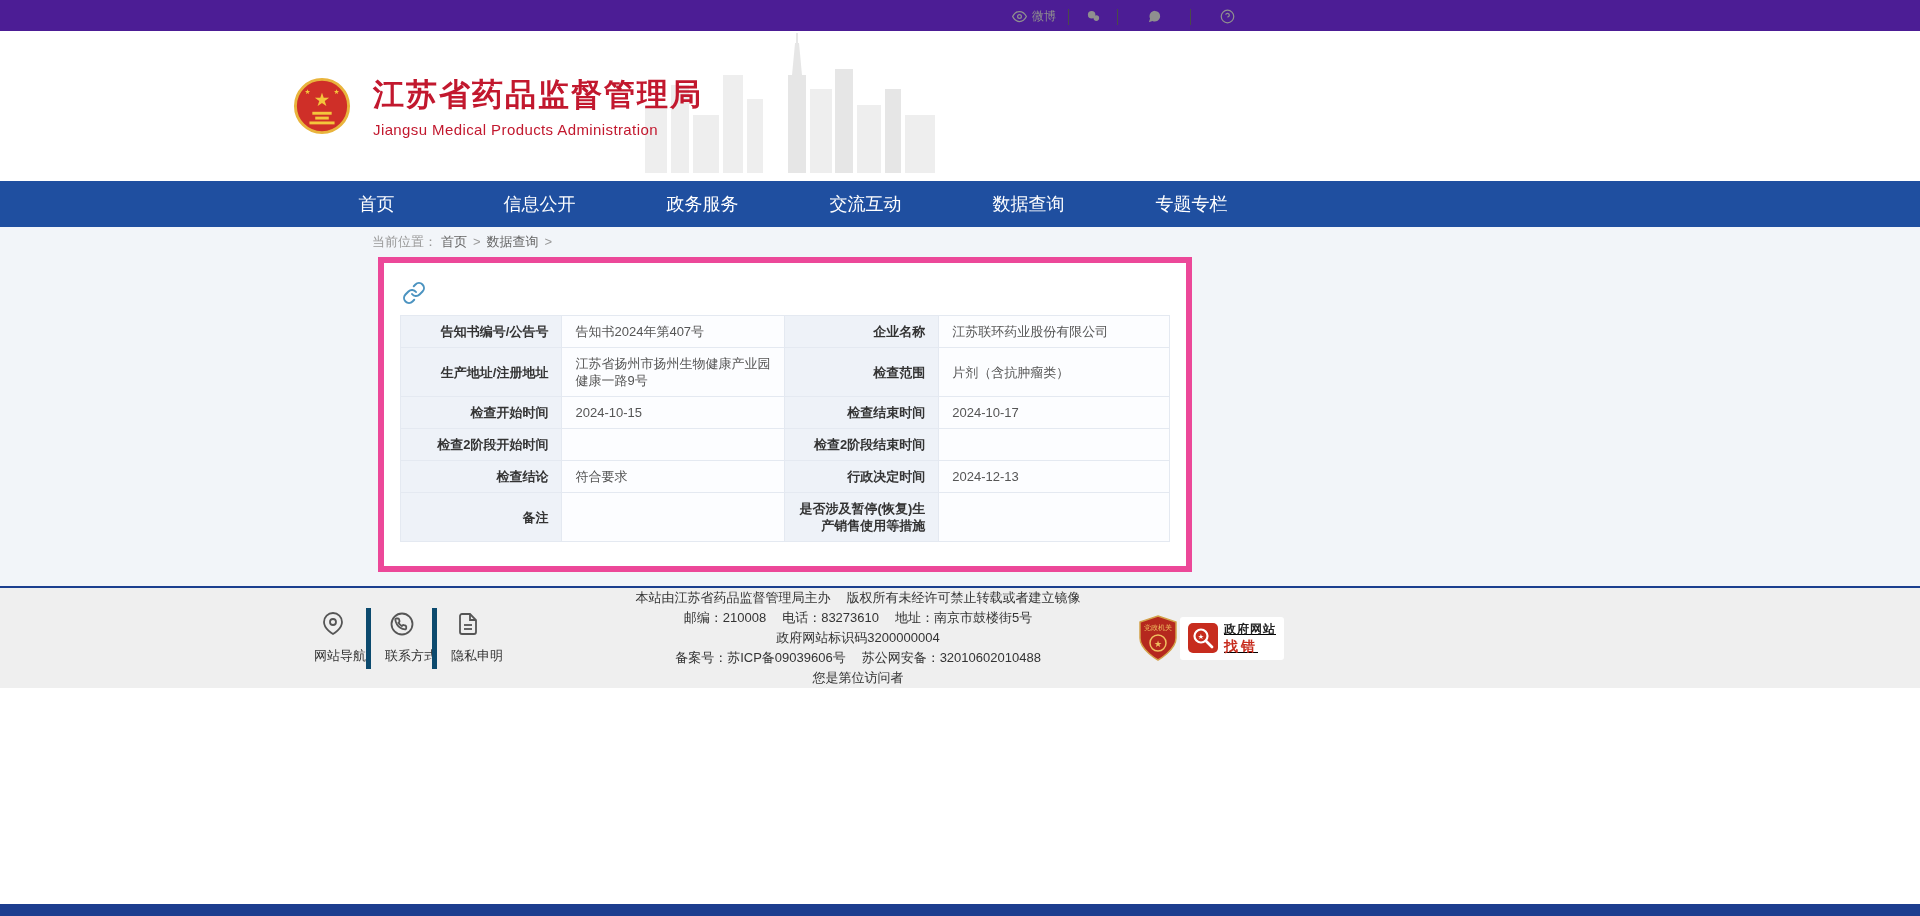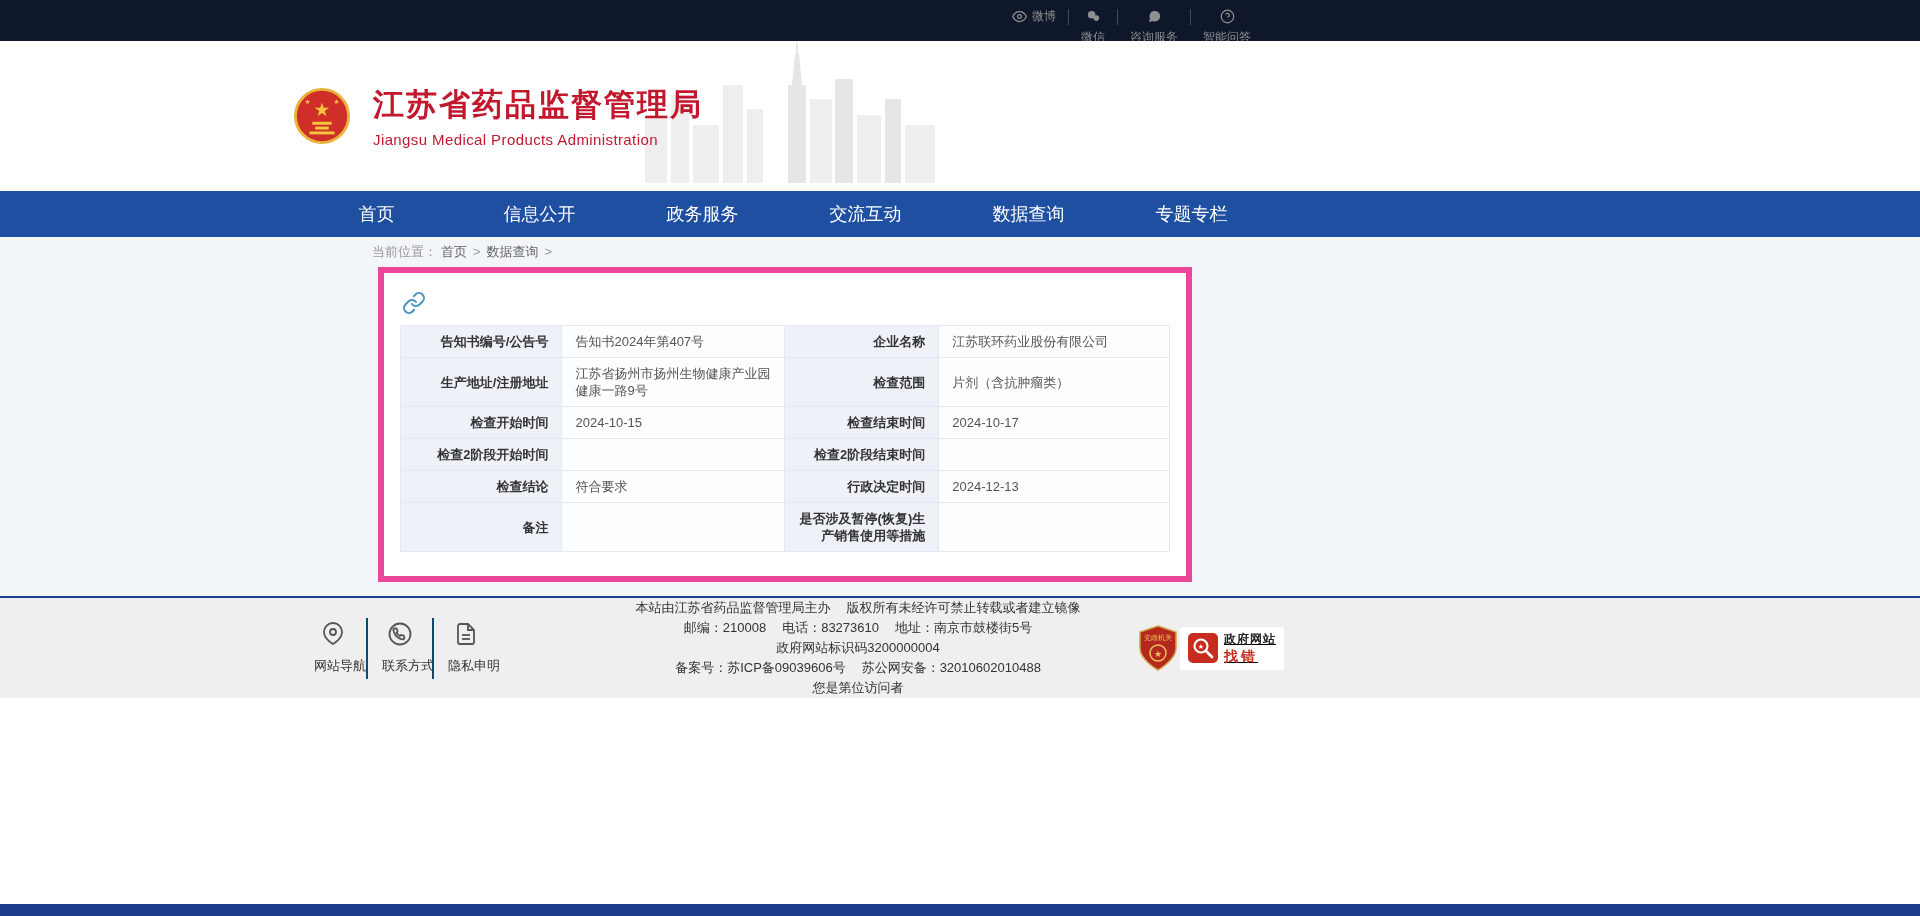--- a/index.html
+++ b/index.html
@@ -6,21 +6,21 @@
   html, body { margin: 0; padding: 0; }
   body {
     width: 1920px; height: 916px;
     display: flex; flex-direction: column;
     font-family: "Liberation Sans", "DejaVu Sans", sans-serif;
     background: #ffffff;
     overflow: hidden;
   }
 
   
-  .topbar { height: 41px; background: #0f172a; position: relative; flex: 0 0 auto; }
+  .topbar { height: 31px; background: #4c1d95; position: relative; flex: 0 0 auto; }
   .topbar-items { position: absolute; right: 657px; top: 0; height: 33px; display: flex; align-items: center; }
   .topbar-item { display: flex; align-items: center; gap: 5px; color: #8f8f8f; font-size: 12px; padding: 0 12px; cursor: pointer; height: 16px; }
   .topbar-item + .topbar-item { border-left: 1px solid #4a4a4a; flex-direction: column; }
   .topbar-item svg { display: block; }
 
   
   .site-header { height: 150px; background: #fff; position: relative; flex: 0 0 auto; }
   .header-inner { position: absolute; left: 293px; top: 0; height: 100%; display: flex; align-items: center; gap: 22px; z-index: 2; }
   .emblem { width: 58px; height: 58px; }
   .site-title { font-size: 31px; font-weight: bold; color: #c2182e; letter-spacing: 2px; }
@@ -45,21 +45,21 @@
   table.detail td { border: 1px solid #e4e9f1; padding: 7px 13px; height: 30px; line-height: 17px; vertical-align: middle; word-break: break-all; }
   td.lbl { background: #eef2f8; text-align: right; color: #333; font-weight: 600; }
   td.val { background: #fcfdff; text-align: left; color: #555; }
 
   
   .footer-divider { height: 2px; background: #1b3f8f; flex: 0 0 auto; }
   .site-footer { background: #efefef; height: 100px; display: flex; align-items: center; flex: 0 0 auto; }
   .footer-inner { margin-left: 300px; display: flex; align-items: center; }
   .footer-links { display: flex; align-items: stretch; }
   .footer-link { width: 66px; padding: 4px 14px; text-align: center; cursor: pointer; font-family: Liberation Serif, serif; }
-  .footer-link + .footer-link { border-left: 2px solid #0c4a6e; }
+  .footer-link + .footer-link { border-left: 5px solid #0c4a6e; }
   .footer-link svg { display: inline-block; }
   .footer-link-label { font-size: 13px; color: #333; margin-top: 7px; white-space: nowrap; }
 
   .footer-text { margin-left: 120px; width: 480px; text-align: center; font-size: 13px; color: #333; line-height: 20px; }
   .footer-text .seg { margin: 0 8px; white-space: nowrap; }
 
   .footer-badges { margin-left: 40px; display: flex; align-items: center; gap: 2px; }
   .badge-party { width: 40px; height: 46px; cursor: pointer; }
   .badge-goverr { display: flex; align-items: center; gap: 6px; cursor: pointer; background: #ffffff; padding: 4px 8px; border-radius: 3px; }
   .badge-goverr .mag { width: 30px; height: 30px; }

